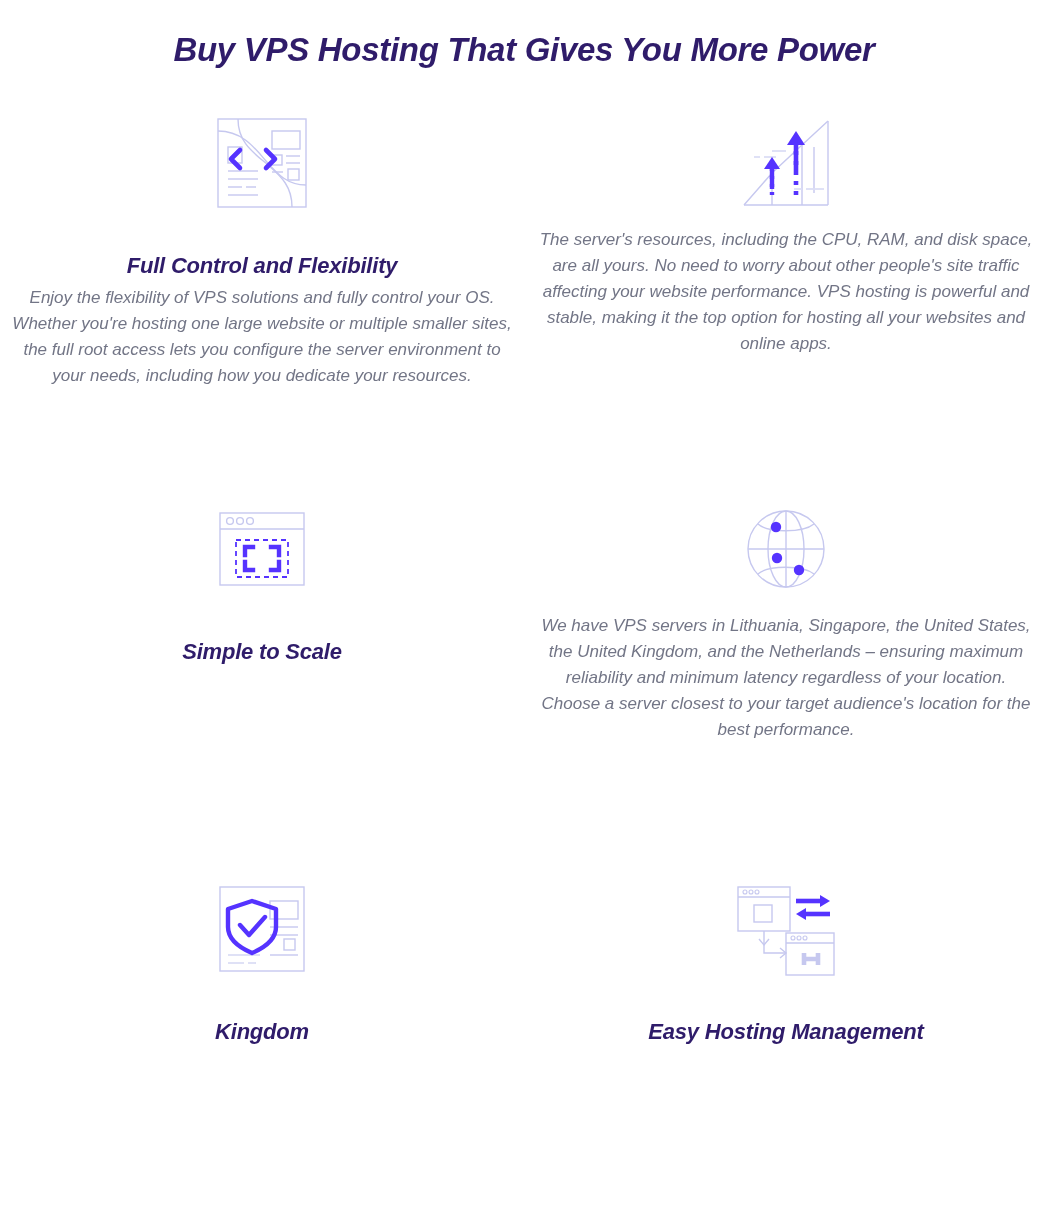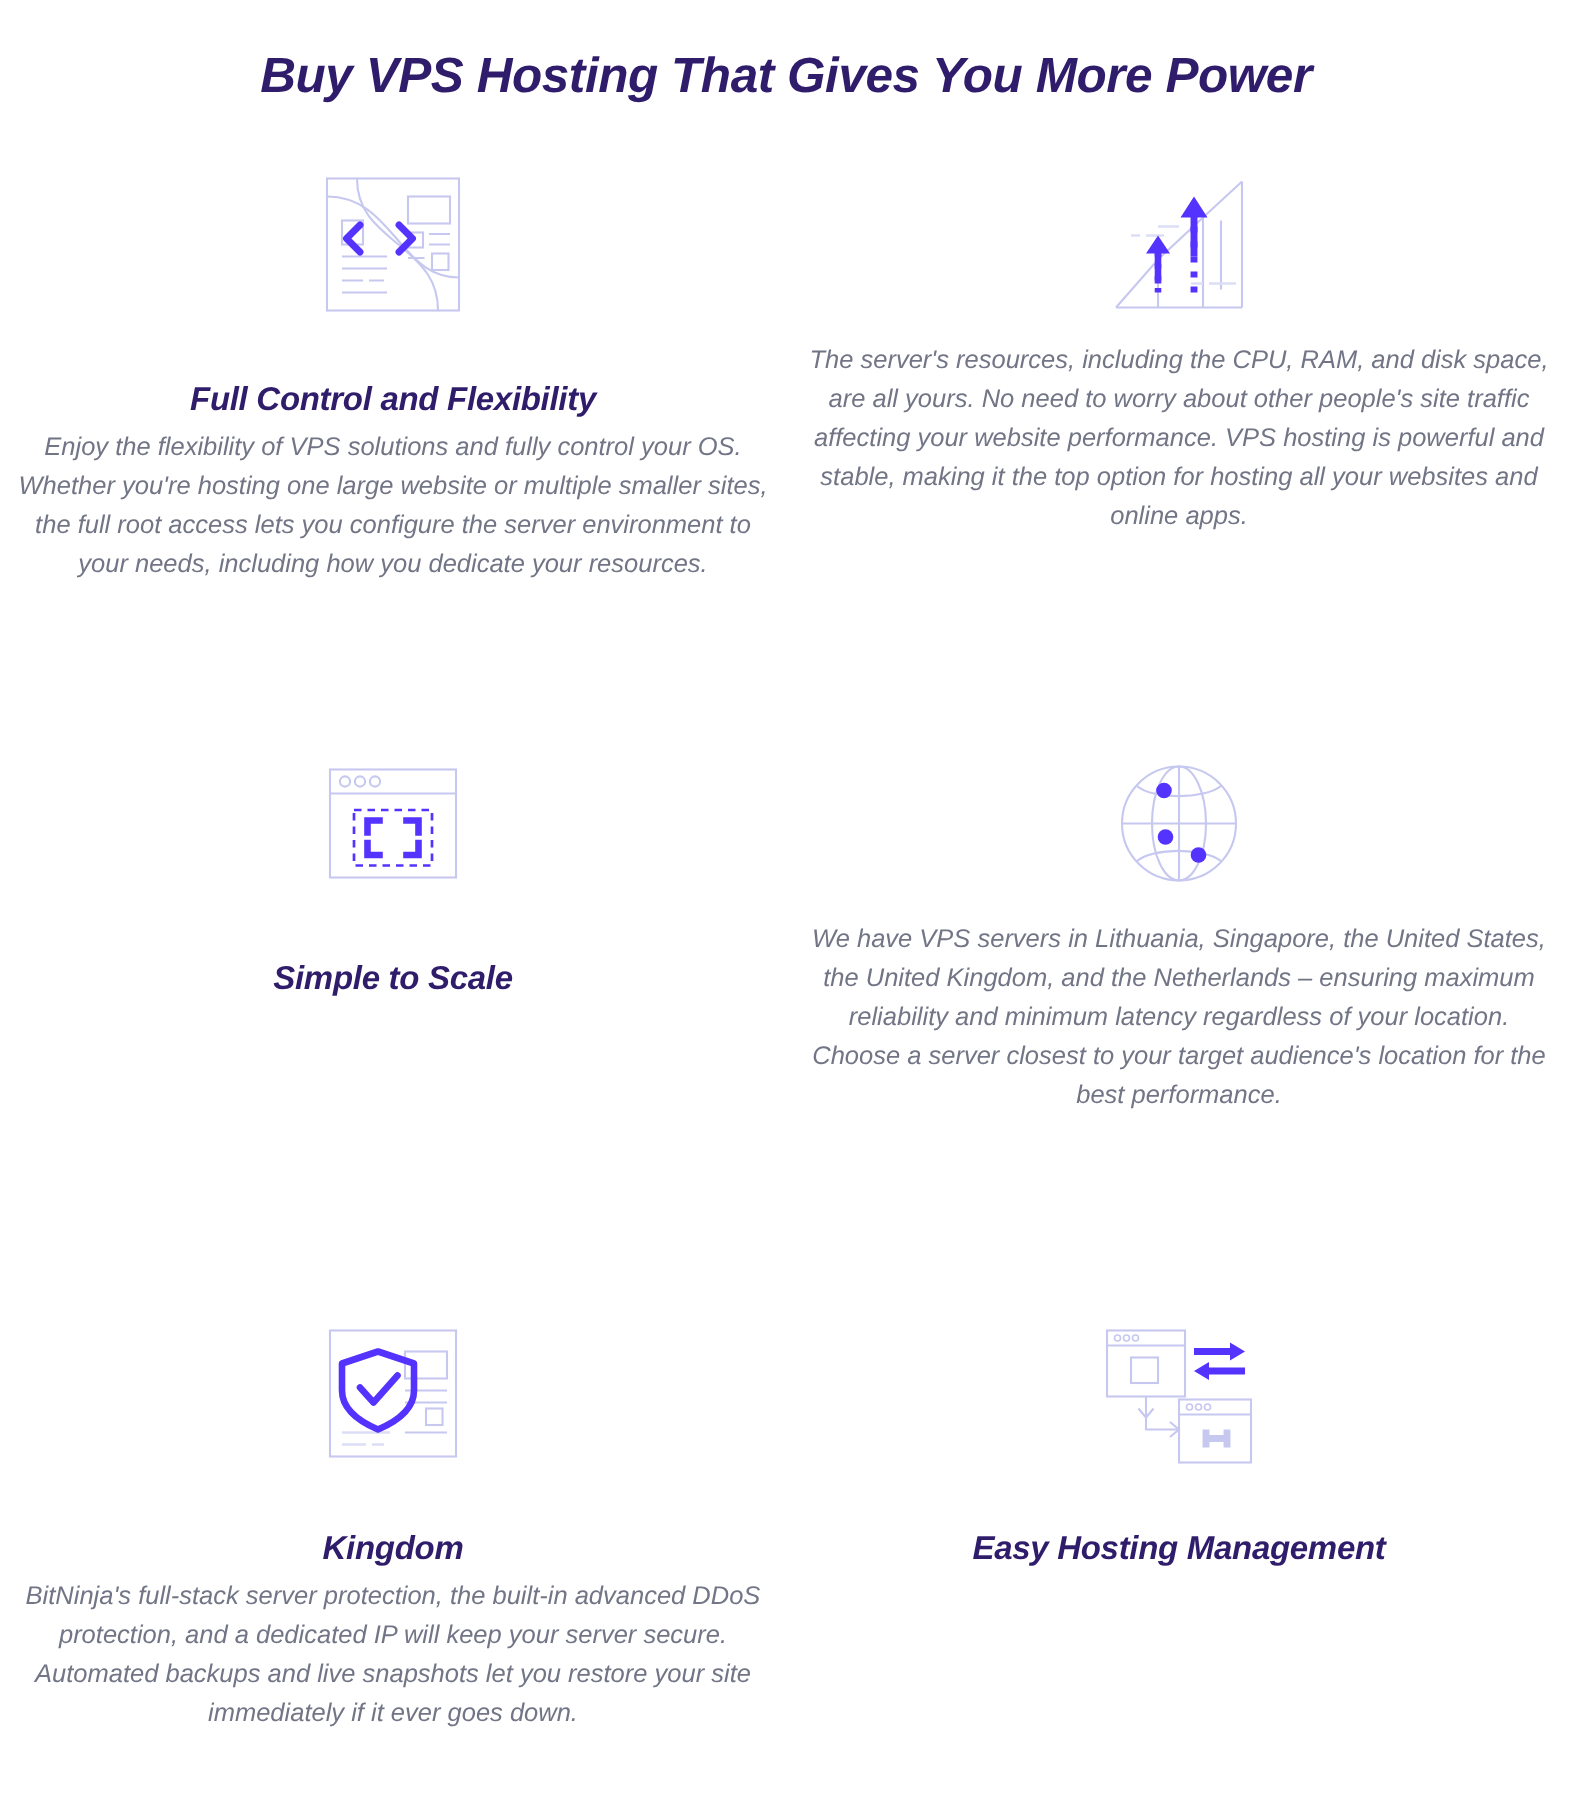--- a/index.html
+++ b/index.html
@@ -191,21 +191,20 @@
           <rect x="76" y="64" width="11" height="11" stroke="#c6c8ef" stroke-width="1.4" fill="none"></rect>
           <line x1="62" y1="80" x2="90" y2="80" stroke="#c6c8ef" stroke-width="1.4"></line>
           <line x1="20" y1="80" x2="52" y2="80" stroke="#dcdef5" stroke-width="1.8"></line>
           <line x1="20" y1="88" x2="36" y2="88" stroke="#dcdef5" stroke-width="1.8"></line>
           <line x1="40" y1="88" x2="48" y2="88" stroke="#dcdef5" stroke-width="1.8"></line>
           <path d="M44 26 L68 34 L68 52 C68 64, 58 72, 44 78 C30 72, 20 64, 20 52 L20 34 Z" stroke="#5533ff" stroke-width="4.4" fill="none" stroke-linejoin="round"></path>
           <polyline points="32,50 41,60 57,42" stroke="#5533ff" stroke-width="4.4" fill="none" stroke-linecap="round" stroke-linejoin="round"></polyline>
         </svg>
       </div>
       <div class="feature-title">Kingdom</div>
-      <div class="feature-desc">BitNinja's full-stack server protection, the built-in advanced DDoS protection, and a dedicated IP will keep your server secure. Automated backups and live snapshots let you restore your site immediately if it ever goes down.</div>
     </div>
 
     <div class="feature-card row-3">
       <div class="feature-icon">
         <svg width="112" height="112" viewBox="0 0 112 112" fill="none">
           <rect x="8" y="14" width="52" height="44" stroke="#c6c8ef" stroke-width="1.4" fill="none"></rect>
           <line x1="8" y1="24" x2="60" y2="24" stroke="#c6c8ef" stroke-width="1.4"></line>
           <circle cx="15" cy="19" r="2" stroke="#c6c8ef" stroke-width="1.1" fill="none"></circle>
           <circle cx="21" cy="19" r="2" stroke="#c6c8ef" stroke-width="1.1" fill="none"></circle>
           <circle cx="27" cy="19" r="2" stroke="#c6c8ef" stroke-width="1.1" fill="none"></circle>

